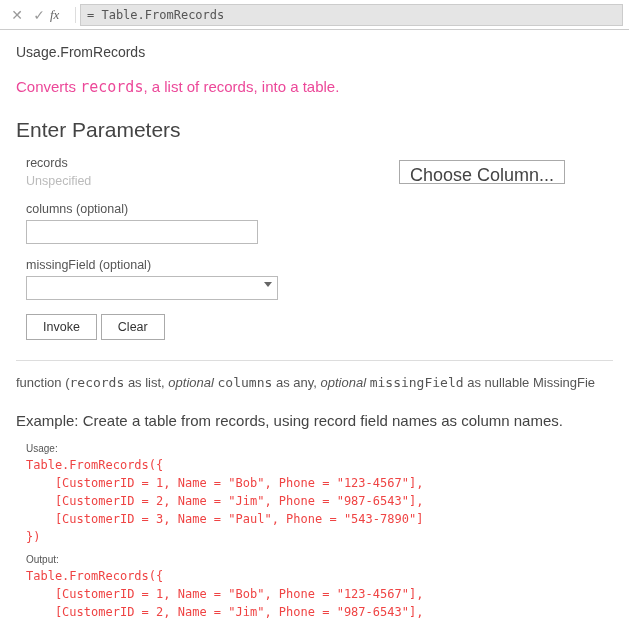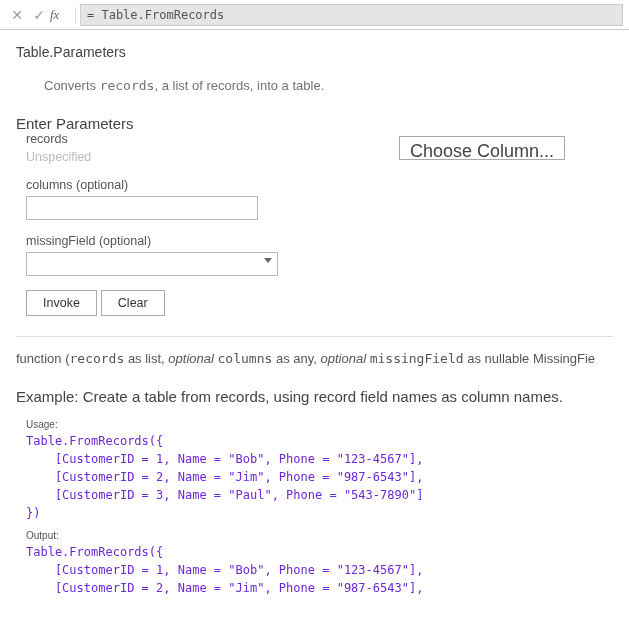--- a/index.html
+++ b/index.html
@@ -53,31 +53,31 @@
   }
   .content {
     padding: 14px 16px 0 16px;
   }
   .fn-title {
     font-size: 14px;
     color: #444;
     margin-bottom: 18px;
   }
   .fn-desc {
-    font-size: 13px;
-    color: #737373;
+    font-size: 15px;
+    color: #ec4899;
     margin-bottom: 22px;
-    margin-left: 28px;
   }
   .code-inline {
     font-family: Consolas, monospace;
   }
   .section-header {
-    font-size: 15px;
-    color: #444;
+    font-size: 21px;
+    color: #444;
+    margin-bottom: 14px;
   }
   .params {
     padding-left: 10px;
   }
   .param-row {
     margin-bottom: 14px;
   }
   .param-label {
     font-size: 12.5px;
     color: #555;
@@ -161,21 +161,21 @@
   .signature .it { font-style: italic; }
   .signature .mono { font-family: Consolas, monospace; }
   .example-header {
     font-size: 15px;
     color: #444;
     margin: 22px 0 14px 0;
   }
   .codeblock {
     font-family: Consolas, monospace;
     font-size: 12px;
-    color: #6d28d9;
+    color: #ef4444;
     white-space: pre;
     line-height: 1.5;
     padding-left: 10px;
   }
   .label-sm {
     font-size: 10px;
     color: #555;
     padding-left: 10px;
     margin-top: 2px;
     margin-bottom: 2px;
@@ -186,21 +186,21 @@
 
 <div class="formula-bar">
   <span class="fb-btn">✕</span>
   <span class="fb-btn">✓</span>
   <span class="fb-fx">fx</span>
   <input class="fb-input" type="text" value="= Table.FromRecords" style="">
 </div>
 
 <div class="content">
 
-  <div class="fn-title">Table.Parameters</div>
+  <div class="fn-title">Usage.FromRecords</div>
 
   <div class="fn-desc">
     <span>Converts </span><span class="code-inline">records</span><span>, a list of records, into a table.</span>
   </div>
 
   <div class="section-header">Enter Parameters</div>
 
   <div class="params">
 
     <div class="param-row records-row">

